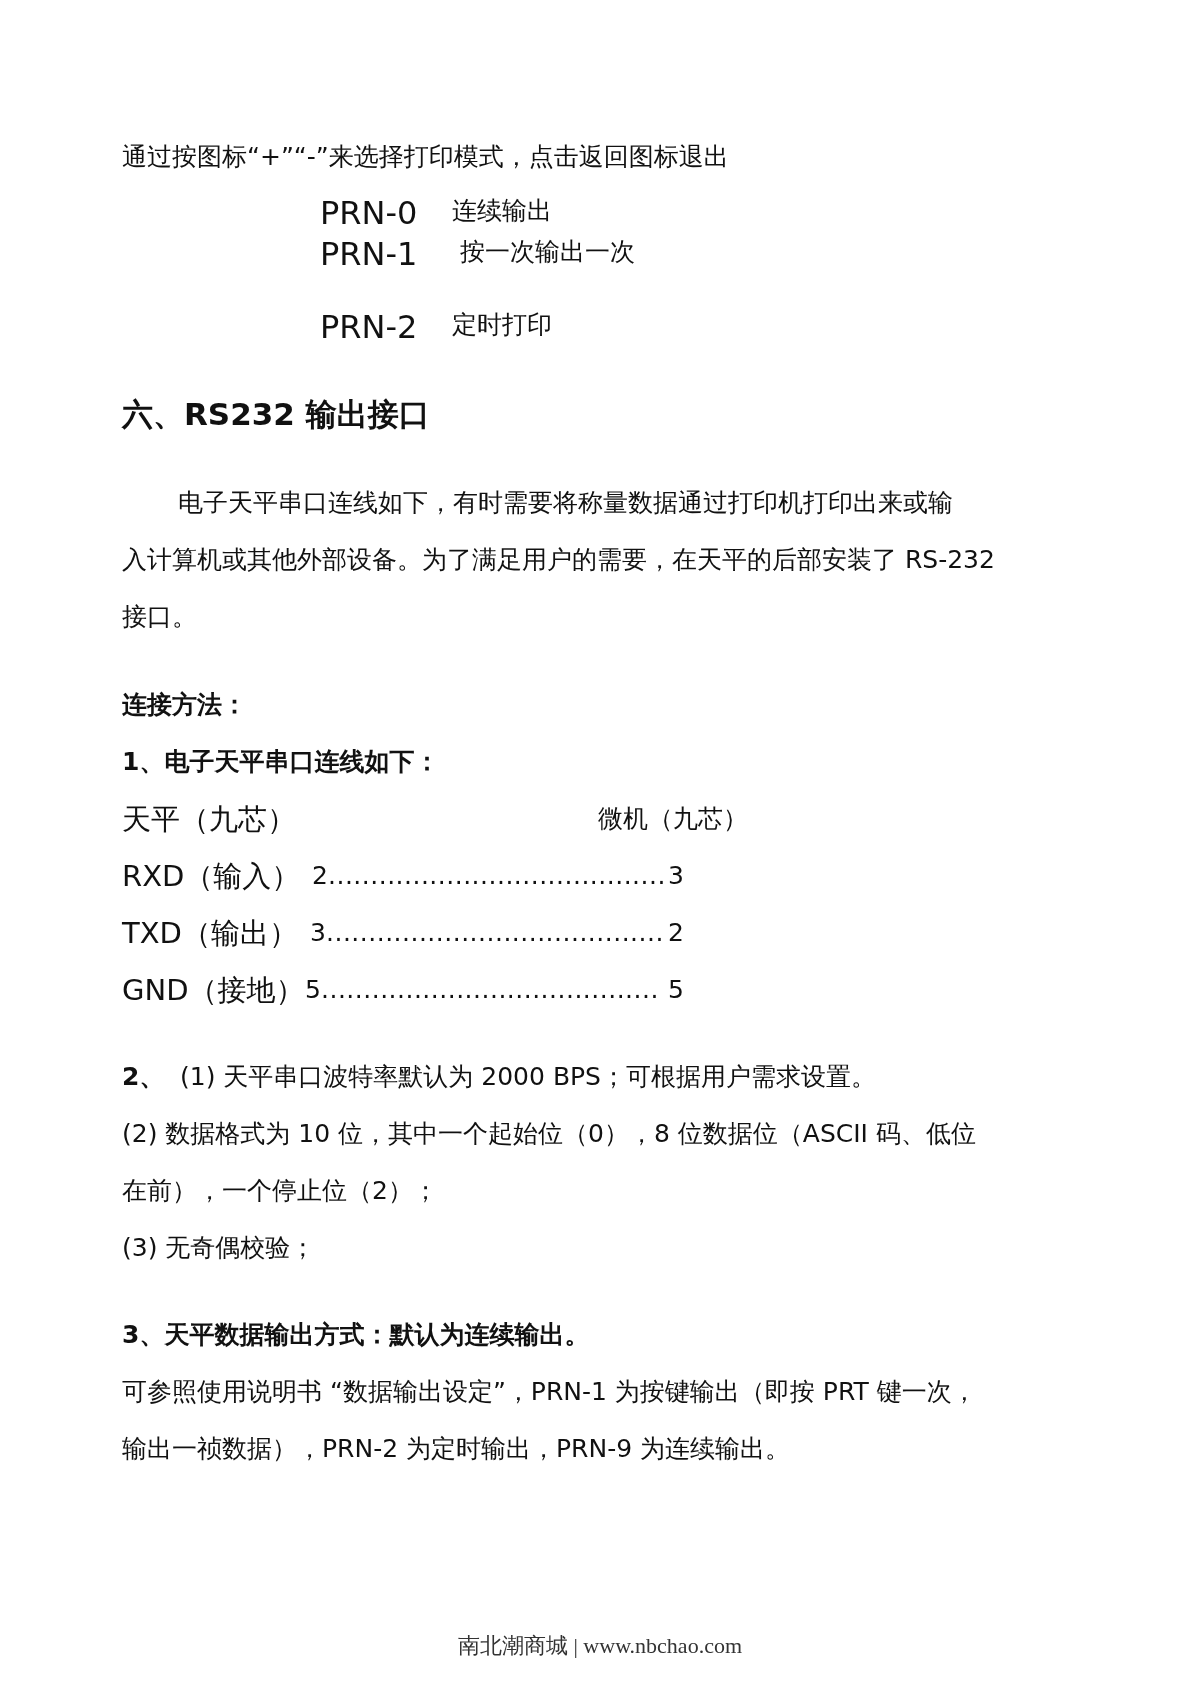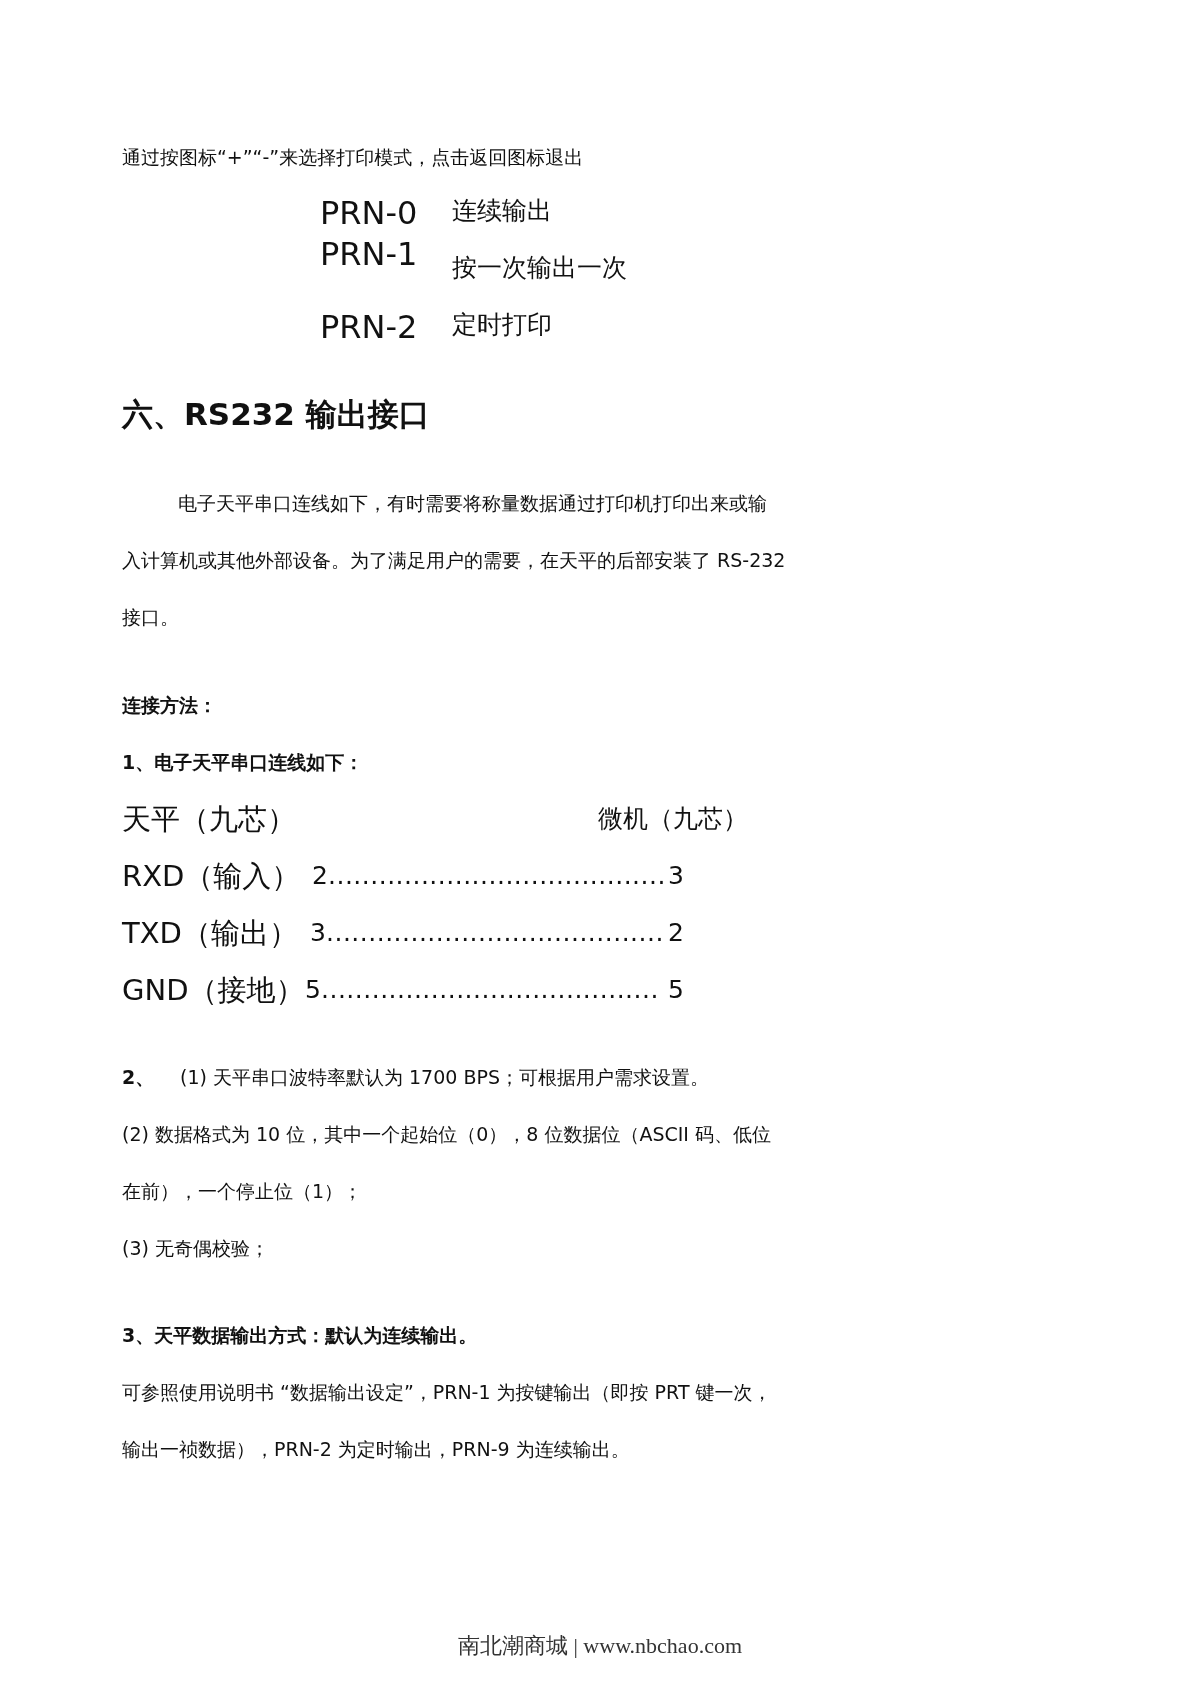--- a/index.html
+++ b/index.html
@@ -3,21 +3,21 @@
 <meta charset="utf-8">
 <style>
   html, body { margin: 0; padding: 0; background: #ffffff; }
   body {
     width: 1200px; height: 1697px; position: relative; overflow: hidden;
     font-family: "DejaVu Sans", "Liberation Sans", sans-serif;
     color: #111111;
   }
   .line {
     position: absolute; left: 122px; white-space: nowrap;
-    font-size: 19px; line-height: 34px; letter-spacing: 0px;
+    font-size: 25px; line-height: 34px; letter-spacing: 0px;
   }
   .bold { font-weight: bold; }
   .h2 { font-size: 31px; line-height: 40px; font-weight: bold; }
   .prn-code { position: absolute; left: 320px; font-size: 32px; line-height: 34px; white-space: nowrap; }
   .prn-desc { position: absolute; left: 452px; font-size: 25px; line-height: 34px; white-space: nowrap; font-family: Liberation Mono, monospace; }
   .col-right { position: absolute; left: 598px; font-size: 25px; line-height: 34px; white-space: nowrap; }
   .pin-left { position: absolute; left: 122px; font-size: 29px; line-height: 34px; white-space: nowrap; }
   .pin-dots { position: absolute; font-size: 25px; line-height: 34px; white-space: nowrap; letter-spacing: 0.5px; }
   .pin-right { position: absolute; left: 668px; font-size: 25px; line-height: 34px; white-space: nowrap; }
   .footer {
@@ -32,21 +32,21 @@
 
   <div class="line" style="top:140px;">通过按图标“+”“-”来选择打印模式，点击返回图标退出</div>
 
   <div>
     <div>
       <span class="prn-code" style="top:196px;">PRN-0</span>
       <span class="prn-desc" style="top:196px;">连续输出</span>
     </div>
     <div>
       <span class="prn-code" style="top:237px;">PRN-1</span>
-      <span class="prn-desc" style="top:253px;">按一次输出一次</span>
+      <span class="prn-desc" style="top:237px;margin-left:8px;">按一次输出一次</span>
     </div>
     <div>
       <span class="prn-code" style="top:310px;">PRN-2</span>
       <span class="prn-desc" style="top:310px;">定时打印</span>
     </div>
   </div>
 
   <div class="line h2" style="top:394px;">六、RS232 输出接口</div>
 
   <div>
@@ -77,23 +77,23 @@
     <div>
       <span class="pin-left" style="top:973px;">GND（接地）</span>
       <span class="pin-dots" style="top:973px; left:305px;">5</span>
       <span class="pin-dots" style="top:973px; left:321px;">........................................</span>
       <span class="pin-right" style="top:973px;">5</span>
     </div>
   </div>
 
   <div>
     <span class="line bold" style="top:1060px;">2、</span>
-    <span class="line" style="top:1060px; left:180px;">(1) 天平串口波特率默认为 1700 BPS；可根据用户需求设置。</span>
+    <span class="line" style="top:1060px; left:180px;">(1) 天平串口波特率默认为 2000 BPS；可根据用户需求设置。</span>
     <div class="line" style="top:1117px;">(2) 数据格式为 10 位，其中一个起始位（0），8 位数据位（ASCII 码、低位</div>
-    <div class="line" style="top:1174px;">在前），一个停止位（1）；</div>
+    <div class="line" style="top:1174px;">在前），一个停止位（2）；</div>
     <div class="line" style="top:1231px;">(3) 无奇偶校验；</div>
   </div>
 
   <div class="line bold" style="top:1318px;">3、天平数据输出方式：默认为连续输出。</div>
   <div class="line" style="top:1375px;">可参照使用说明书 “数据输出设定”，PRN-1 为按键输出（即按 PRT 键一次，</div>
   <div class="line" style="top:1432px;">输出一祯数据），PRN-2 为定时输出，PRN-9 为连续输出。</div>
 
   <div class="footer">南北潮商城 | www.nbchao.com</div>
 </div>
 

